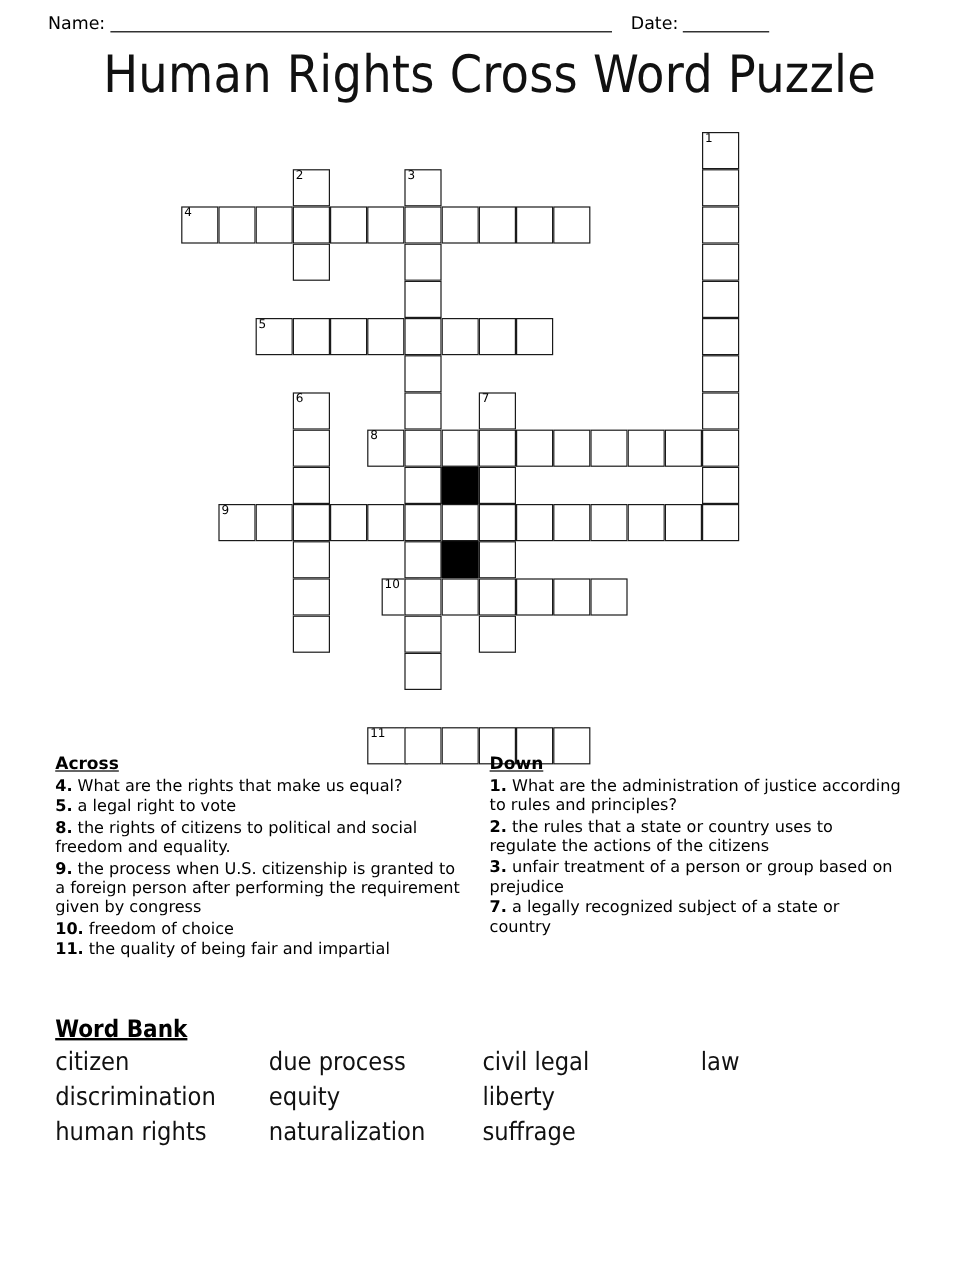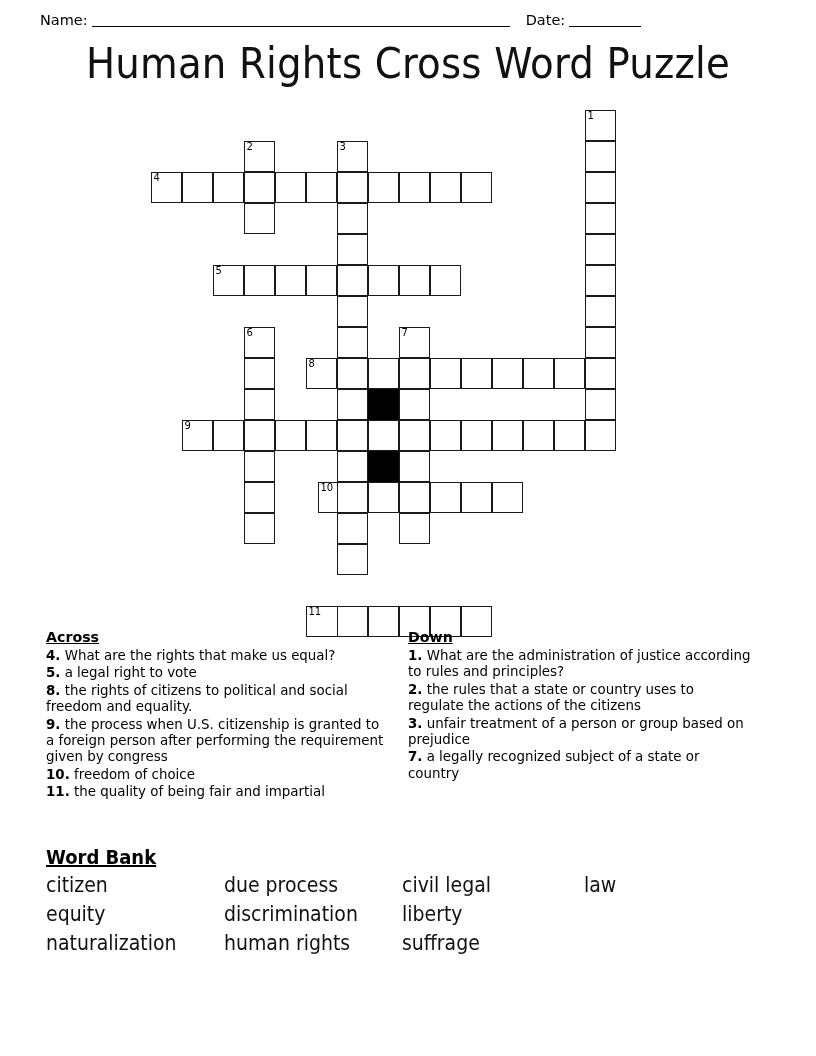--- a/index.html
+++ b/index.html
@@ -295,23 +295,23 @@
 
 <div class="wordbank-title">Word Bank</div>
 <div id="wordbank">
     <div class="wb-row">
       <div class="wb-cell wb-c0">citizen</div>
       <div class="wb-cell wb-c1">due process</div>
       <div class="wb-cell wb-c2">civil legal</div>
       <div class="wb-cell wb-c3">law</div>
     </div>
     <div class="wb-row">
+      <div class="wb-cell wb-c1">discrimination</div>
       <div class="wb-cell wb-c0">equity</div>
-      <div class="wb-cell wb-c1">discrimination</div>
       <div class="wb-cell wb-c2">liberty</div>
     </div>
     <div class="wb-row">
+      <div class="wb-cell wb-c0">human rights</div>
       <div class="wb-cell wb-c1">naturalization</div>
-      <div class="wb-cell wb-c0">human rights</div>
       <div class="wb-cell wb-c2">suffrage</div>
       <div class="wb-cell wb-c3"></div>
     </div>
   </div>
 
 </body></html>

